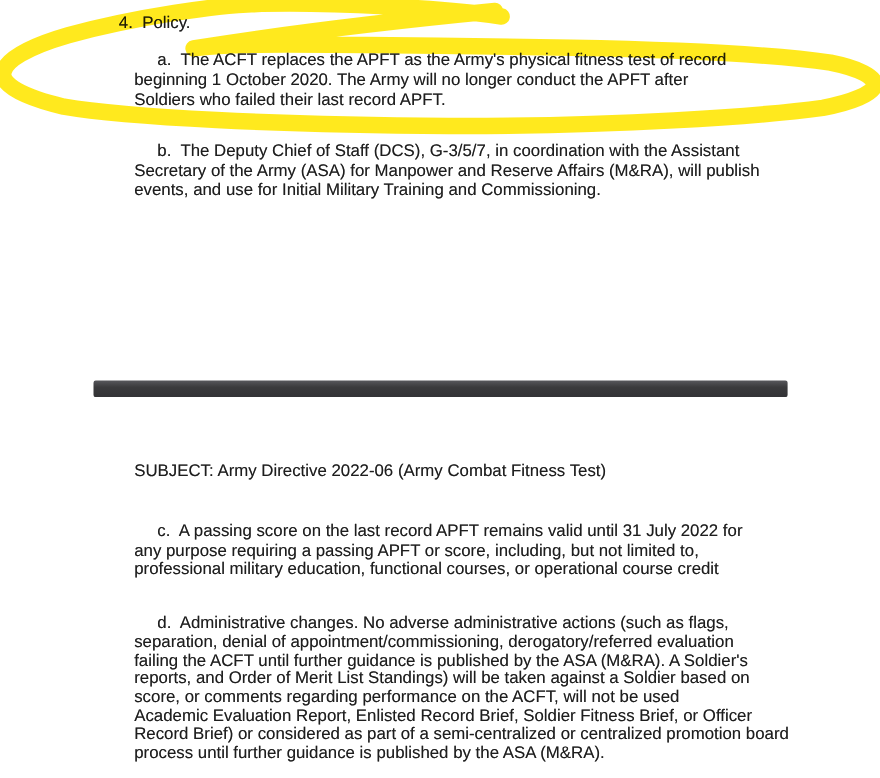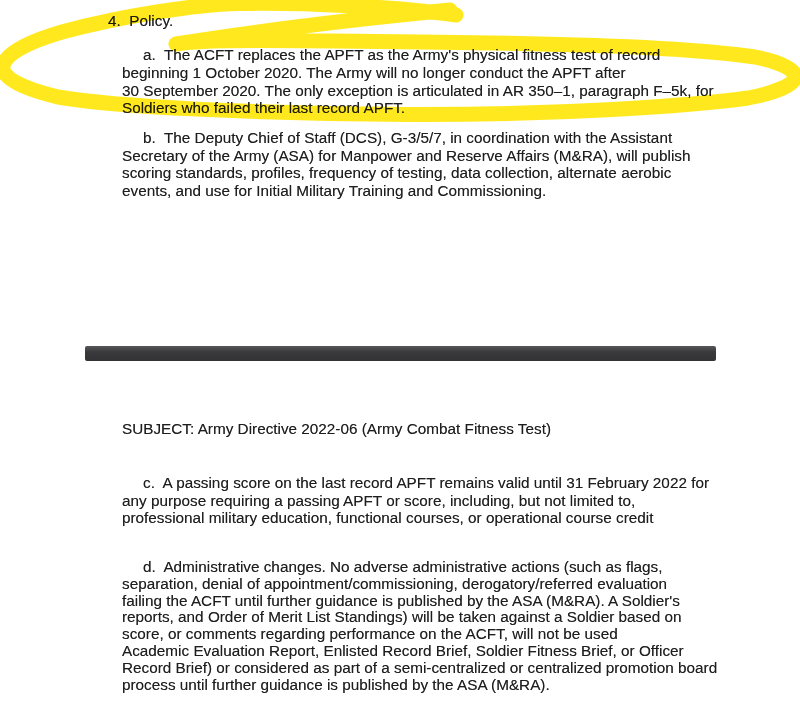--- a/index.html
+++ b/index.html
@@ -47,37 +47,35 @@
 </head>
 <body>
 
 <div class="page">
 
   <div class="heading">4.  Policy.</div>
 
   <div class="para" id="para-a">
     <div class="line indent">a.  The ACFT replaces the APFT as the Army's physical fitness test of record</div>
     <div class="line">beginning 1 October 2020. The Army will no longer conduct the APFT after</div>
-    <div class="line">30 September 2020. The only exception is articulated in AR 350–1, paragraph F–5k, for</div>
     <div class="line">Soldiers who failed their last record APFT.</div>
   </div>
 
   <div class="para" id="para-b">
     <div class="line indent">b.  The Deputy Chief of Staff (DCS), G-3/5/7, in coordination with the Assistant</div>
     <div class="line">Secretary of the Army (ASA) for Manpower and Reserve Affairs (M&amp;RA), will publish</div>
-    <div class="line">scoring standards, profiles, frequency of testing, data collection, alternate aerobic</div>
     <div class="line">events, and use for Initial Military Training and Commissioning.</div>
   </div>
 
   <div class="pagebar"></div>
 
   <div class="subject">SUBJECT: Army Directive 2022-06 (Army Combat Fitness Test)</div>
 
   <div class="para" id="para-c">
-    <div class="line indent">c.  A passing score on the last record APFT remains valid until 31 February 2022 for</div>
+    <div class="line indent">c.  A passing score on the last record APFT remains valid until 31 July 2022 for</div>
     <div class="line">any purpose requiring a passing APFT or score, including, but not limited to,</div>
     <div class="line">professional military education, functional courses, or operational course credit</div>
   </div>
 
   <div class="para" id="para-d">
     <div class="line indent">d.  Administrative changes. No adverse administrative actions (such as flags,</div>
     <div class="line">separation, denial of appointment/commissioning, derogatory/referred evaluation</div>
     <div class="line">failing the ACFT until further guidance is published by the ASA (M&amp;RA). A Soldier's</div>
     <div class="line">reports, and Order of Merit List Standings) will be taken against a Soldier based on</div>
     <div class="line">score, or comments regarding performance on the ACFT, will not be used</div>

